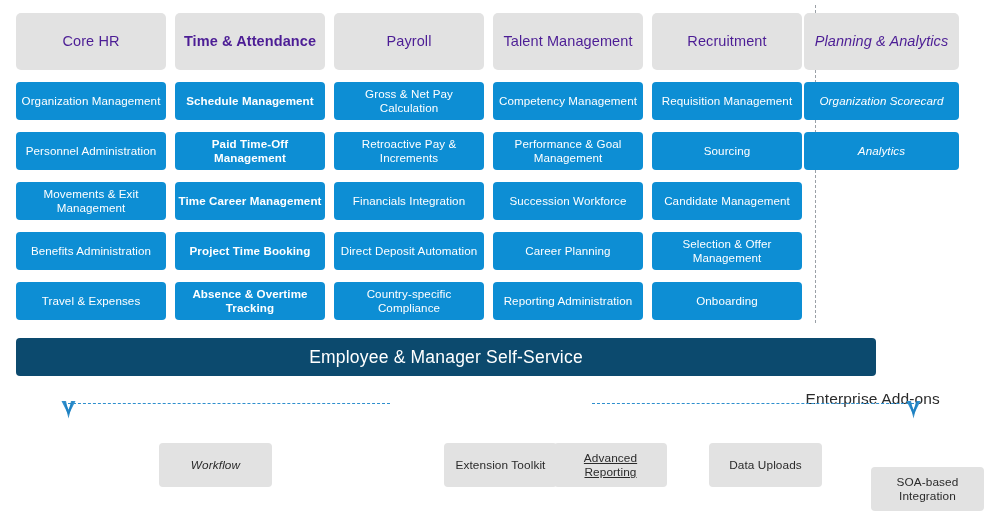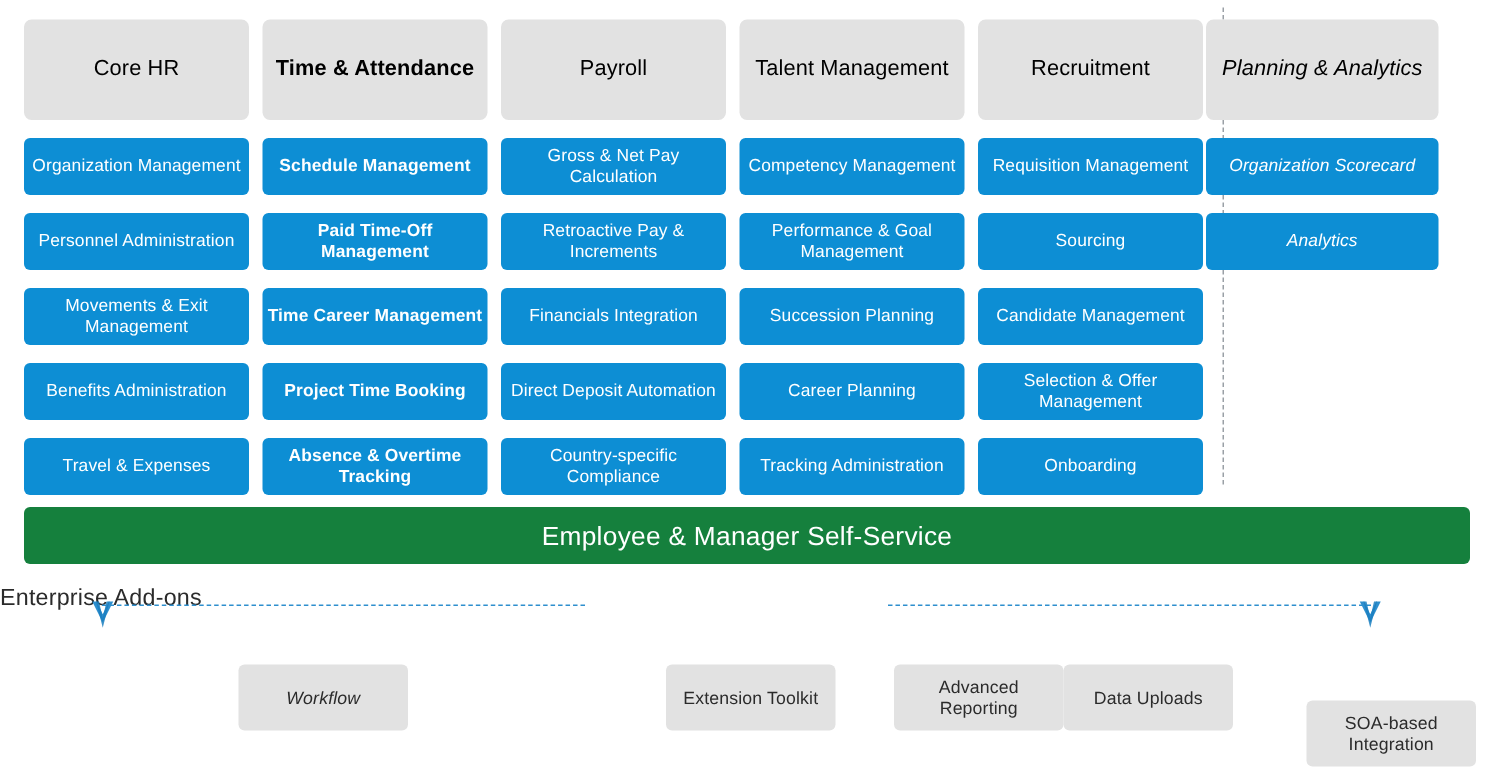--- a/index.html
+++ b/index.html
@@ -33,30 +33,30 @@
     height: 307px;
   }
 
   .column {
     position: absolute;
     top: 0;
     width: 150px;
   }
 
   .col-head {
-    height: 67px;
+    height: 57px;
     background: #e2e2e2;
     border-radius: 5px;
     display: flex;
     align-items: center;
     justify-content: center;
     text-align: center;
     font-size: 14.5px;
     line-height: 1.22;
-    color: #000000;
+    color: #4c1d95;
     letter-spacing: .1px;
     padding: 0 4px;
     box-sizing: border-box;
   }
 
   .cell {
     height: 38px;
     background: #0d8ed4;
     border-radius: 4px;
     display: flex;
@@ -80,23 +80,23 @@
     width: 0;
     height: 318px;
     border-left: 1.6px dashed #9aa0a6;
   }
 
   
   .selfservice {
     position: absolute;
     left: 16px;
     top: 338px;
-    width: 964px;
+    width: 860px;
     height: 38px;
-    background: #15803d;
+    background: #0c4a6e;
     border-radius: 4px;
     display: flex;
     align-items: center;
     justify-content: center;
     color: #ffffff;
     font-size: 17.5px;
     letter-spacing: .2px;
   }
 
   
@@ -105,21 +105,21 @@
     left: 0;
     top: 386px;
     width: 1000px;
     height: 40px;
   }
   .addons-label {
     position: absolute;
     left: 0;
     top: 0;
     width: 940px;
-    text-align: left;
+    text-align: right;
     font-size: 15.5px;
     color: #2b2b2b;
     line-height: 26px;
     letter-spacing: .15px;
   }
   .dotline {
     position: absolute;
     top: 17px;
     height: 0;
     border-top: 1.7px dashed #2e8fce;
@@ -194,23 +194,23 @@
       <div class="cell">Retroactive Pay &amp; Increments</div>
       <div class="cell">Financials Integration</div>
       <div class="cell">Direct Deposit Automation</div>
       <div class="cell">Country-specific Compliance</div>
     </div>
 
     <div class="column" style="left:477px;">
       <div class="col-head">Talent Management</div>
       <div class="cell">Competency Management</div>
       <div class="cell">Performance &amp; Goal Management</div>
-      <div class="cell">Succession Planning</div>
+      <div class="cell">Succession Workforce</div>
       <div class="cell">Career Planning</div>
-      <div class="cell">Tracking Administration</div>
+      <div class="cell">Reporting Administration</div>
     </div>
 
     <div class="column" style="left:636px;">
       <div class="col-head">Recruitment</div>
       <div class="cell">Requisition Management</div>
       <div class="cell">Sourcing</div>
       <div class="cell">Candidate Management</div>
       <div class="cell">Selection &amp; Offer Management</div>
       <div class="cell">Onboarding</div>
     </div>
@@ -239,18 +239,18 @@
 
     <svg class="chevron right" viewBox="0 0 17 20">
       <path d="M1.5 1 L8.5 15 L15.5 1 L12.5 1 L8.5 9.5 L4.5 1 Z" fill="#2e8fce"></path>
       <path d="M4 1 L8.5 18.5 L13 1 L11 1 L8.5 12 L6 1 Z" fill="#1b7fc0" opacity="0.85"></path>
     </svg>
   </div>
 
   <div class="addons-row">
     <div class="addon" style="left:143px;font-style:italic;">Workflow</div>
     <div class="addon" style="left:428px;">Extension Toolkit</div>
-    <div class="addon" style="left:580px;">Advanced Reporting</div>
+    <div class="addon" style="left:538px;text-decoration:underline;">Advanced Reporting</div>
     <div class="addon" style="left:693px;">Data Uploads</div>
     <div class="addon" style="left:855px;margin-top:24px;">SOA-based Integration</div>
   </div>
 
 </div>
 
 </body></html>

